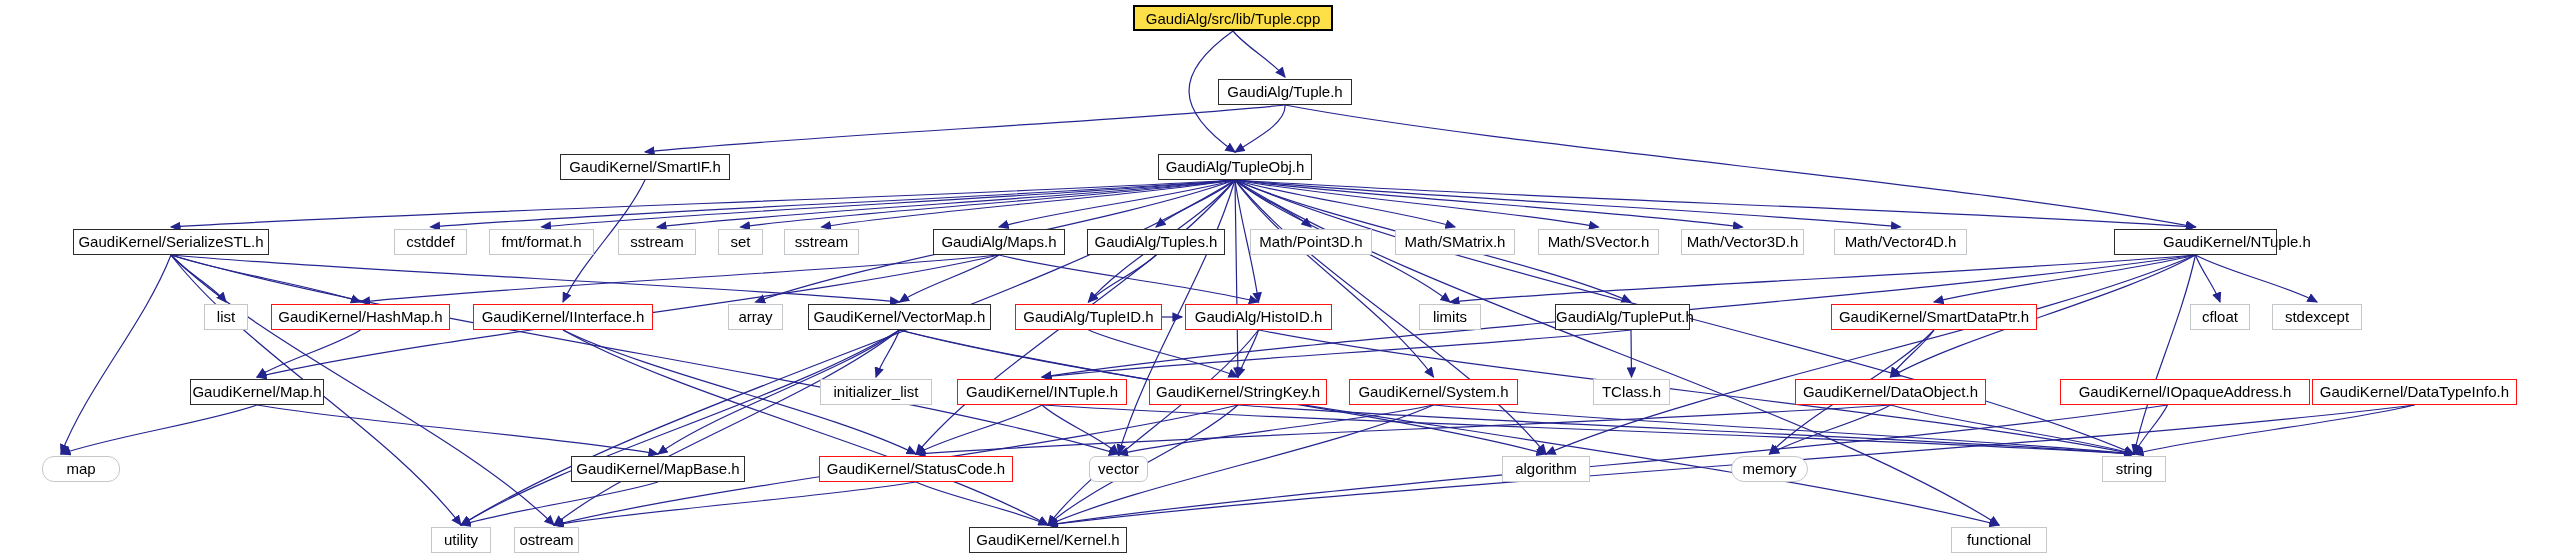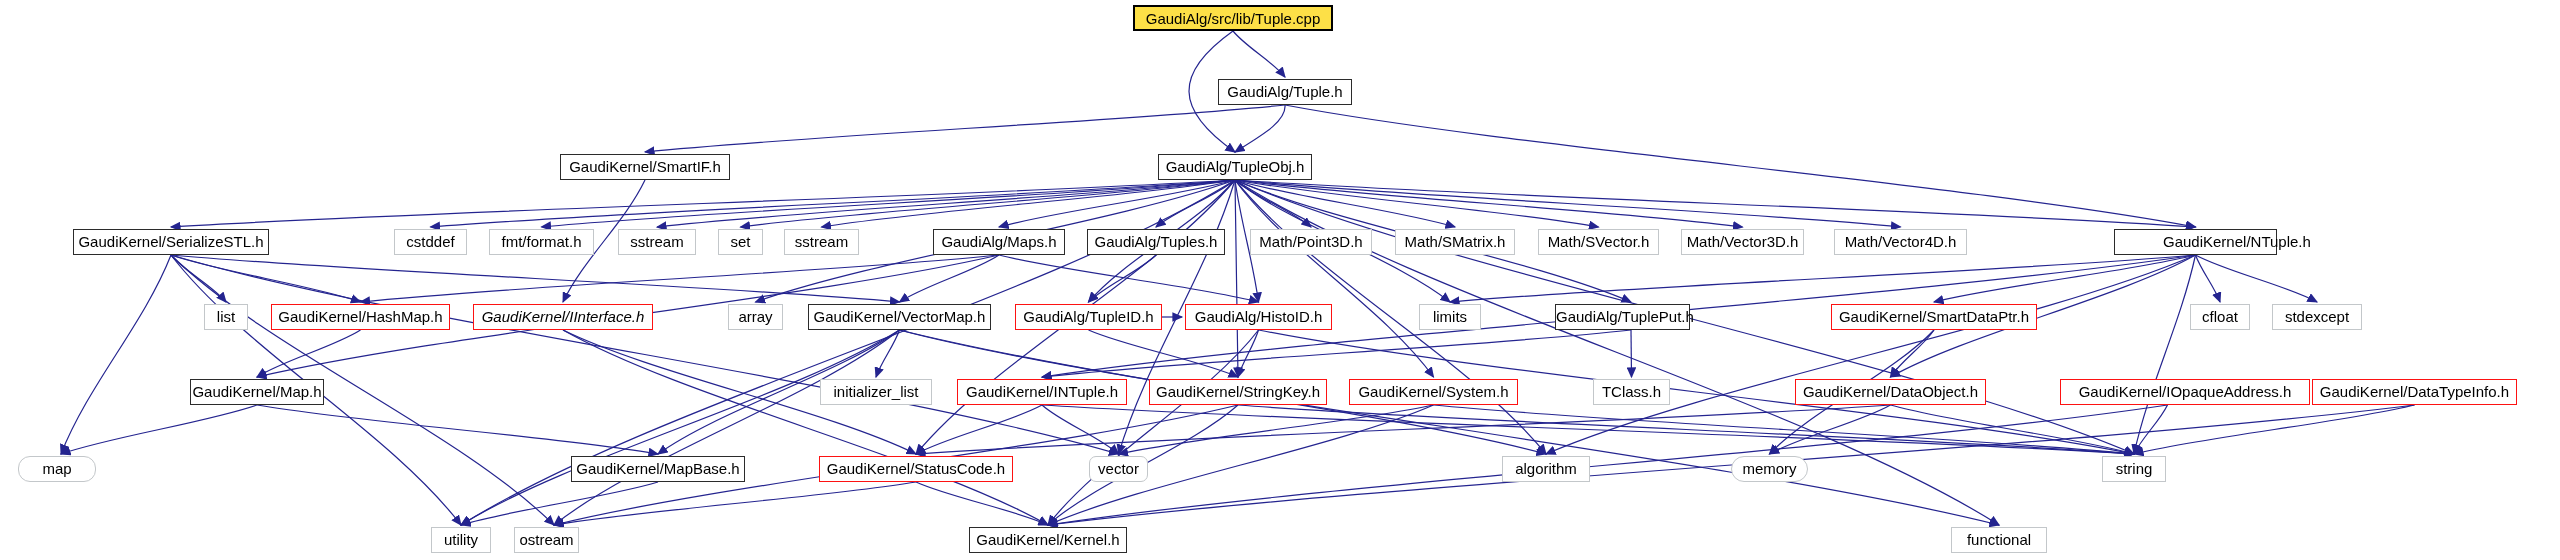--- a/index.html
+++ b/index.html
@@ -130,40 +130,40 @@
     <div class="node n-internal" style="left: 933px; top: 229px; width: 132px;">GaudiAlg/Maps.h</div>
     <div class="node n-internal" style="left: 1087px; top: 229px; width: 138px;">GaudiAlg/Tuples.h</div>
     <div class="node n-std" style="left: 1250px; top: 229px; width: 122px;">Math/Point3D.h</div>
     <div class="node n-std" style="left: 1395px; top: 229px; width: 120px;">Math/SMatrix.h</div>
     <div class="node n-std" style="left: 1538px; top: 229px; width: 121px;">Math/SVector.h</div>
     <div class="node n-std" style="left: 1681px; top: 229px; width: 123px;">Math/Vector3D.h</div>
     <div class="node n-std" style="left: 1834px; top: 229px; width: 133px;">Math/Vector4D.h</div>
     <div class="node n-internal" style="left: 2114px; top: 229px; width: 163px; padding-left: 48px;">GaudiKernel/NTuple.h</div>
     <div class="node n-std" style="left: 204px; top: 304px; width: 44px;">list</div>
     <div class="node n-external" style="left: 271px; top: 304px; width: 179px;">GaudiKernel/HashMap.h</div>
-    <div class="node n-external" style="left: 473px; top: 304px; width: 180px; font-style: italic;">GaudiKernel/IInterface.h</div>
+    <div class="node n-external" style="left: 473px; top: 304px; width: 180px;">GaudiKernel/IInterface.h</div>
     <div class="node n-std" style="left: 728px; top: 304px; width: 55px;">array</div>
     <div class="node n-internal" style="left: 808px; top: 304px; width: 183px;">GaudiKernel/VectorMap.h</div>
     <div class="node n-external" style="left: 1015px; top: 304px; width: 147px;">GaudiAlg/TupleID.h</div>
     <div class="node n-external" style="left: 1185px; top: 304px; width: 147px;">GaudiAlg/HistoID.h</div>
     <div class="node n-std" style="left: 1419px; top: 304px; width: 62px;">limits</div>
     <div class="node n-internal" style="left: 1555px; top: 304px; width: 135px;">GaudiAlg/TuplePut.h</div>
     <div class="node n-external" style="left: 1831px; top: 304px; width: 206px;">GaudiKernel/SmartDataPtr.h</div>
     <div class="node n-std" style="left: 2190px; top: 304px; width: 60px;">cfloat</div>
     <div class="node n-std" style="left: 2272px; top: 304px; width: 90px;">stdexcept</div>
     <div class="node n-internal" style="left: 190px; top: 379px; width: 134px;">GaudiKernel/Map.h</div>
     <div class="node n-std" style="left: 820px; top: 379px; width: 112px;">initializer_list</div>
     <div class="node n-external" style="left: 957px; top: 379px; width: 170px;">GaudiKernel/INTuple.h</div>
     <div class="node n-external" style="left: 1149px; top: 379px; width: 178px;">GaudiKernel/StringKey.h</div>
     <div class="node n-external" style="left: 1349px; top: 379px; width: 169px;">GaudiKernel/System.h</div>
     <div class="node n-std" style="left: 1593px; top: 379px; width: 77px;">TClass.h</div>
     <div class="node n-external" style="left: 1795px; top: 379px; width: 191px;">GaudiKernel/DataObject.h</div>
     <div class="node n-external" style="left: 2060px; top: 379px; width: 250px;">GaudiKernel/IOpaqueAddress.h</div>
     <div class="node n-external" style="left: 2312px; top: 379px; width: 205px;">GaudiKernel/DataTypeInfo.h</div>
-    <div class="node n-std" style="left: 18px; top: 456px; width: 78px; border-radius: 12px;">map</div>
+    <div class="node n-std" style="left: 42px; top: 456px; width: 78px; border-radius: 12px;">map</div>
     <div class="node n-internal" style="left: 571px; top: 456px; width: 174px;">GaudiKernel/MapBase.h</div>
     <div class="node n-external" style="left: 819px; top: 456px; width: 194px;">GaudiKernel/StatusCode.h</div>
     <div class="node n-std" style="left: 1089px; top: 456px; width: 59px; border-radius: 7px;">vector</div>
     <div class="node n-std" style="left: 1502px; top: 456px; width: 88px;">algorithm</div>
     <div class="node n-std" style="left: 1731px; top: 456px; width: 77px; border-radius: 13px;">memory</div>
     <div class="node n-std" style="left: 2102px; top: 456px; width: 64px;">string</div>
     <div class="node n-std" style="left: 431px; top: 527px; width: 60px;">utility</div>
     <div class="node n-std" style="left: 514px; top: 527px; width: 65px;">ostream</div>
     <div class="node n-internal" style="left: 969px; top: 527px; width: 158px;">GaudiKernel/Kernel.h</div>
     <div class="node n-std" style="left: 1951px; top: 527px; width: 96px;">functional</div>

